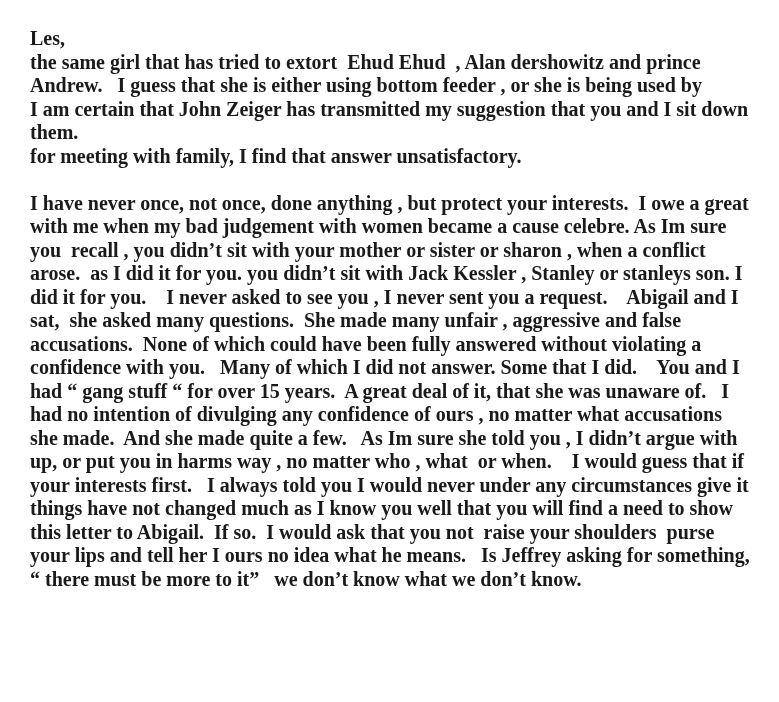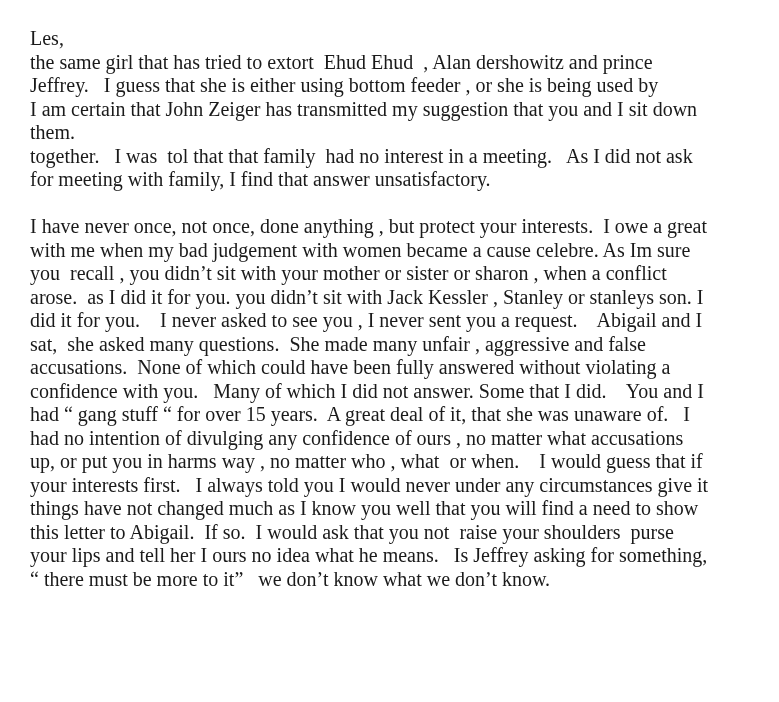--- a/index.html
+++ b/index.html
@@ -14,49 +14,50 @@
     background: #ffffff;
     box-sizing: border-box;
     padding: 27px 0 0 30px;
     overflow: hidden;
   }
   .letter {
     font-family: "Liberation Serif", "DejaVu Serif", serif;
     font-size: 20px;
     line-height: 23.5px;
     color: #1a1a1a;
+    font-weight: bold;
   }
   .line {
     white-space: pre;
     min-height: 23.5px;
   }
 </style>
 </head>
 <body>
 
 <div class="page">
   <div class="letter">
       <div class="line">Les,</div>
       <div class="line">the same girl that has tried to extort  Ehud Ehud  , Alan dershowitz and prince</div>
-      <div class="line">Jeffrey.   I guess that she is either using bottom feeder , or she is being used by</div>
+      <div class="line">Andrew.   I guess that she is either using bottom feeder , or she is being used by</div>
       <div class="line">I am certain that John Zeiger has transmitted my suggestion that you and I sit down</div>
       <div class="line">them.</div>
-      <div class="line">together.   I was  tol that that family  had no interest in a meeting.   As I did not ask</div>
       <div class="line">for meeting with family, I find that answer unsatisfactory.</div>
       <div class="line"></div>
       <div class="line">I have never once, not once, done anything , but protect your interests.  I owe a great</div>
       <div class="line">with me when my bad judgement with women became a cause celebre. As Im sure</div>
       <div class="line">you  recall , you didn’t sit with your mother or sister or sharon , when a conflict</div>
       <div class="line">arose.  as I did it for you. you didn’t sit with Jack Kessler , Stanley or stanleys son. I</div>
       <div class="line">did it for you.    I never asked to see you , I never sent you a request.    Abigail and I</div>
       <div class="line">sat,  she asked many questions.  She made many unfair , aggressive and false</div>
       <div class="line">accusations.  None of which could have been fully answered without violating a</div>
       <div class="line">confidence with you.   Many of which I did not answer. Some that I did.    You and I</div>
       <div class="line">had “ gang stuff “ for over 15 years.  A great deal of it, that she was unaware of.   I</div>
       <div class="line">had no intention of divulging any confidence of ours , no matter what accusations</div>
+      <div class="line">she made.  And she made quite a few.   As Im sure she told you , I didn’t argue with</div>
       <div class="line">up, or put you in harms way , no matter who , what  or when.    I would guess that if</div>
       <div class="line">your interests first.   I always told you I would never under any circumstances give it</div>
       <div class="line">things have not changed much as I know you well that you will find a need to show</div>
       <div class="line">this letter to Abigail.  If so.  I would ask that you not  raise your shoulders  purse</div>
       <div class="line">your lips and tell her I ours no idea what he means.   Is Jeffrey asking for something,</div>
       <div class="line">“ there must be more to it”   we don’t know what we don’t know.</div>
     </div>
 </div>
 
 </body></html>

